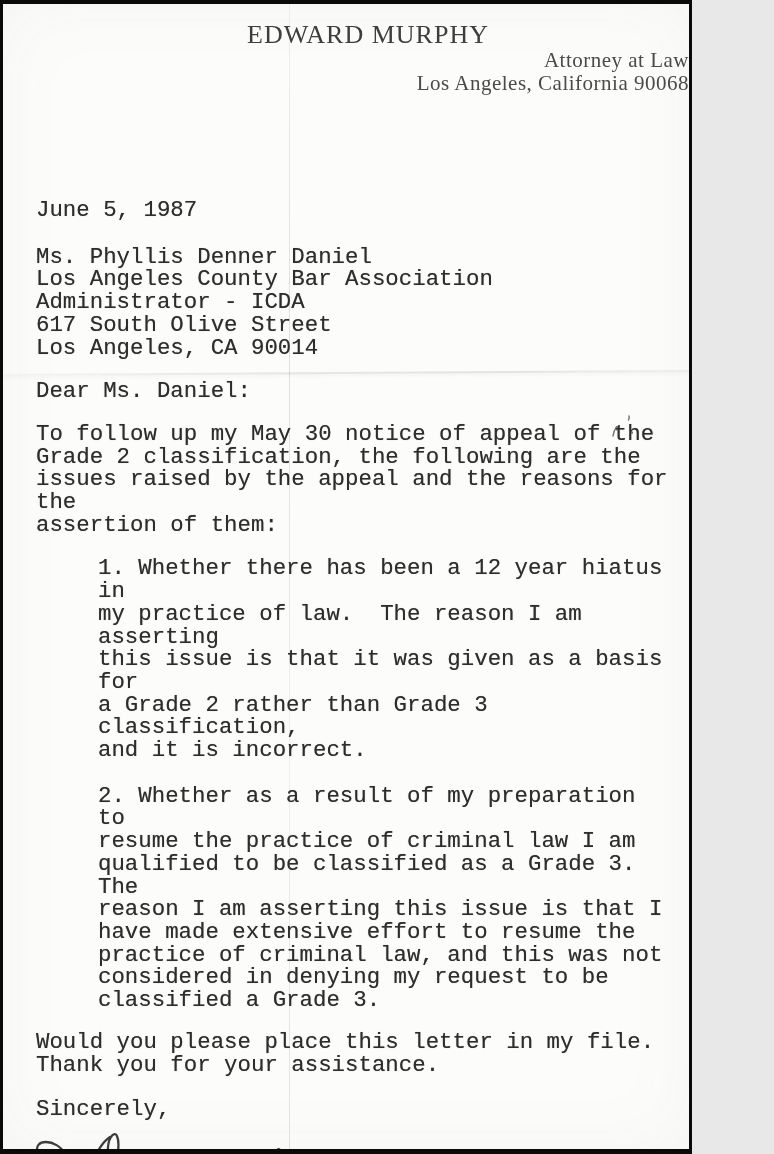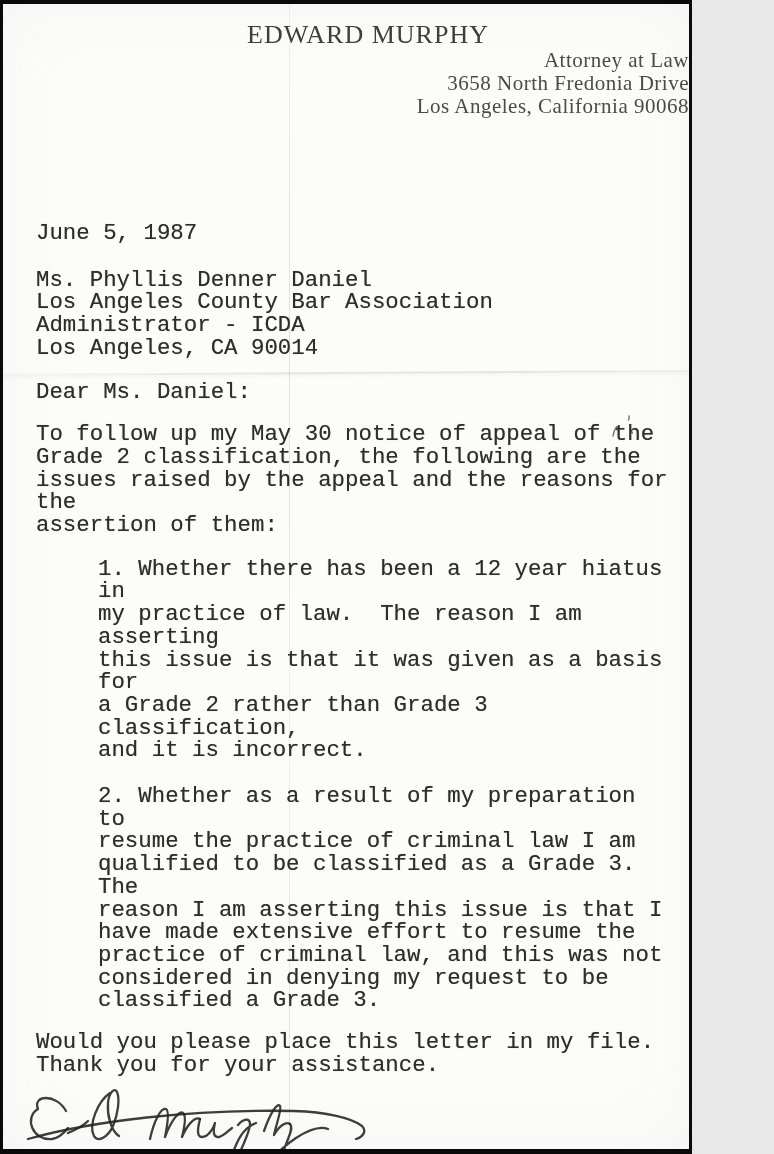--- a/index.html
+++ b/index.html
@@ -115,32 +115,32 @@
 
     <svg class="pen-mark" viewBox="0 0 45 40">
       <path d="M 12 30 C 13 23, 18 16, 16 24"></path>
       <path d="M 28 10 C 28.5 11.5, 28 13, 27.5 14"></path>
       <path d="M 31 26 C 31.6 26.6, 31.2 27.4, 30.8 27.2"></path>
     </svg>
 
     <header class="letterhead">
       <div class="lh-name">EDWARD MURPHY</div>
       <div class="lh-line">Attorney at Law</div>
-      <div class="lh-line">3658 North Fredonia Drive</div>
       <div class="lh-line">Los Angeles, California 90068</div>
     </header>
 
     <div class="letter-body">
 
       <p class="date">June 5, 1987</p>
 
       <div class="addr-block">
         <div class="addr-line">Ms. Phyllis Denner Daniel</div>
         <div class="addr-line">Los Angeles County Bar Association</div>
         <div class="addr-line">Administrator - ICDA</div>
+        <div class="addr-line">617 South Olive Street</div>
         <div class="addr-line">Los Angeles, CA 90014</div>
       </div>
 
       <p class="salutation">Dear Ms. Daniel:</p>
       <p class="intro">To follow up my May 30 notice of appeal of the
 Grade 2 classification, the following are the
 issues raised by the appeal and the reasons for the
 assertion of them:</p>
       <p class="item-1">1. Whether there has been a 12 year hiatus in
 my practice of law.  The reason I am asserting
@@ -150,20 +150,21 @@
       <p class="item-2">2. Whether as a result of my preparation to
 resume the practice of criminal law I am
 qualified to be classified as a Grade 3.  The
 reason I am asserting this issue is that I
 have made extensive effort to resume the
 practice of criminal law, and this was not
 considered in denying my request to be
 classified a Grade 3.</p>
       <p class="closing">Would you please place this letter in my file.
 Thank you for your assistance.</p>
+      <p class="sincerely">Sincerely,</p>
 
       <div class="sig-area">
         <svg class="sig-svg" viewBox="0 0 380 135">
 
           <path d="M 6 58 C 70 40, 170 28, 272 30 C 304 31, 330 37, 340 45 C 345 50, 341 56, 334 58"></path>
 
           <path d="M 44 30 C 34 12, 10 14, 16 28 C 2 36, 10 60, 30 58 C 37 57, 42 52, 46 47"></path>
           <path d="M 46 52 C 56 48, 62 44, 66 40"></path>
 
           <path d="M 88 12 C 76 20, 66 44, 72 55 C 76 62, 86 56, 91 45 C 96 33, 98 18, 95 11 C 93 6, 87 11, 86 22 C 85 34, 89 50, 97 55"></path>

